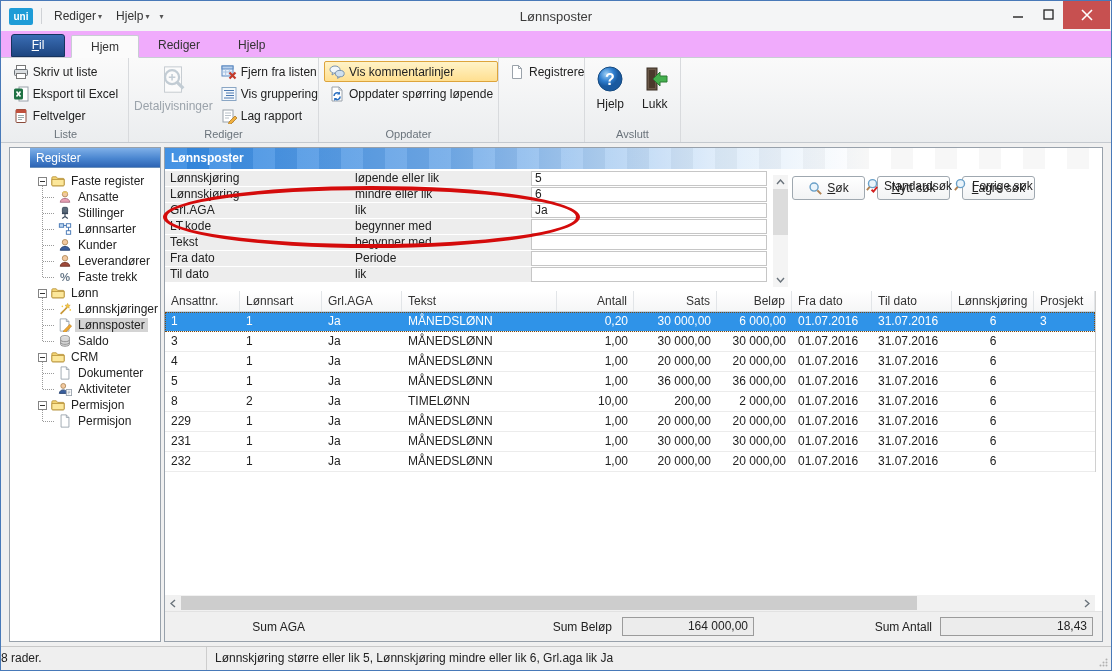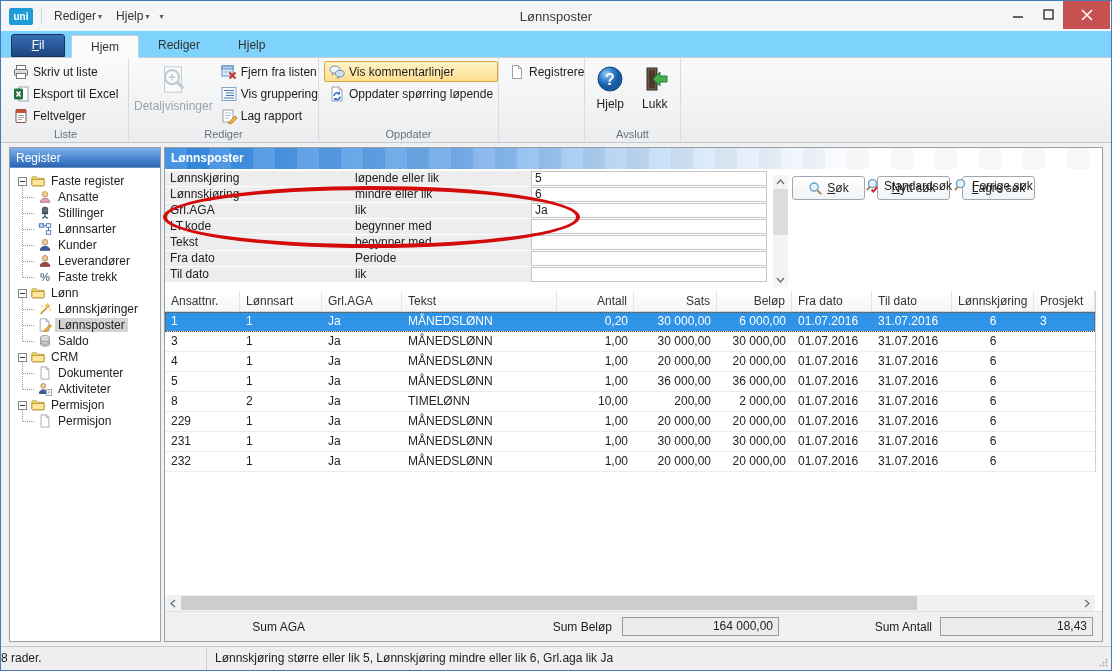--- a/index.html
+++ b/index.html
@@ -19,21 +19,21 @@
   .applogo{width:24px;height:17px;background:#1e9cd7;color:#fff;font-weight:bold;font-size:10px;
     display:flex;align-items:center;justify-content:center;border-radius:2px;}
   .qat-sep{width:1px;height:16px;background:#cfd2d6;margin:0 2px;}
   .qat-menu{display:flex;align-items:center;gap:2px;padding:2px 4px;color:#333;cursor:default;}
   .qat-arrow{font-size:8px;color:#555;}
   .win-title{position:absolute;left:0;right:0;text-align:center;font-size:13px;color:#3b3b3b;pointer-events:none;}
   .winbtns{position:absolute;top:0;right:1px;display:flex;align-items:flex-start;z-index:10;}
   .wbtn{width:30px;height:26px;display:flex;align-items:center;justify-content:center;}
   .wbtn.close{width:47px;height:28px;background:#c75050;}
   
-  .tabrow{height:26px;background:#7dd3fc;display:flex;align-items:flex-end;padding-left:10px;position:relative;flex:none;}
+  .tabrow{height:26px;background:#f0abfc;display:flex;align-items:flex-end;padding-left:10px;position:relative;flex:none;}
   .filtab{width:54px;height:23px;margin-right:6px;background:linear-gradient(#3a6db4,#1d4580);
     border:1px solid #16335e;border-radius:3px 3px 0 0;color:#fff;text-align:center;line-height:21px;}
   .rtab{padding:0 19px;height:23px;line-height:22px;color:#333;}
   .rtab.active{background:#fbfbfb;border:1px solid #c8cdd4;border-bottom:1px solid #fbfbfb;
     border-radius:2px 2px 0 0;margin-bottom:-1px;}
   
   .ribbon{height:86px;background:linear-gradient(#fafafa,#ebedef);border-top:1px solid #c8cdd4;
     border-bottom:1px solid #c4c9cf;display:flex;padding-left:2px;flex:none;}
   .rgroup{position:relative;border-right:1px solid #d8dadd;padding:3px 5px 16px 5px;display:flex;gap:3px;}
   .rgroup-label{position:absolute;left:0;right:0;bottom:2px;text-align:center;color:#6a737b;font-size:11px;}
@@ -42,21 +42,21 @@
   .rbtn.hl{background:linear-gradient(#fff3c8,#ffdf90);border:1px solid #dda43c;}
   .rbtn .ric{width:16px;height:16px;flex:none;display:flex;}
   .bigbtn{width:80px;display:flex;flex-direction:column;align-items:center;justify-content:flex-start;gap:2px;padding-top:4px;}
   .bigbtn .blabel{text-align:center;line-height:12px;}
   .bigbtn.disabled .blabel{color:#9ba3ab;}
   .avsl{display:flex;gap:4px;}
   .avsl .bigbtn{width:44px;}
   
   .main{flex:1;display:flex;gap:3px;padding:4px 8px;min-height:0;}
   .panel{background:#fff;border:1px solid #98a1ab;}
-  .sidebar{width:152px;display:flex;flex-direction:column;flex:none;}
+  .sidebar{width:152px;display:flex;flex-direction:column;flex:none;padding-left:20px;}
   .sb-header{height:20px;flex:none;background:linear-gradient(#7fb0e8,#4a86d0 55%,#2d64b4);
     color:#fff;line-height:20px;padding-left:6px;border-bottom:1px solid #6b90bb;}
   .tree{flex:1;padding-top:5px;overflow:hidden;position:relative;}
   .tgroup{position:relative;}
   .tgroup::before{content:"";position:absolute;left:12px;top:13px;bottom:8px;border-left:1px dotted #9a9a9a;}
   .trow{display:flex;align-items:center;height:16px;gap:3px;position:relative;}
   .troot{padding-left:8px;}
   .tchild{padding-left:13px;}
   .conn{width:11px;border-top:1px dotted #9a9a9a;flex:none;}
   .expander{width:9px;height:9px;border:1px solid #848484;background:#fff;position:relative;flex:none;}
@@ -156,21 +156,21 @@
 
   <div class="tabrow">
     <div class="filtab accel"><u>F</u>il</div>
     <div class="rtab active">Hjem</div>
     <div class="rtab">Rediger</div>
     <div class="rtab">Hjelp</div>
   </div>
 
   <div class="ribbon">
 
-    <div class="rgroup" style="width:126px;">
+    <div class="rgroup" style="width:126px;justify-content:center;">
       <div class="rcol">
         <div class="rbtn">
           <span class="ric">
               <svg viewBox="0 0 16 16">
                 <rect x="3.5" y="1.5" width="9" height="4" fill="#fff" stroke="#777"></rect>
                 <rect x="1.5" y="5.5" width="13" height="6" rx="1" fill="#d9dde0" stroke="#6a7075"></rect>
                 <rect x="3.5" y="9.5" width="9" height="5" fill="#fff" stroke="#777"></rect>
               </svg>
             </span>
           <span>Skriv ut liste</span>
@@ -733,21 +733,21 @@
         <div class="harrow">
             <svg width="6" height="9" viewBox="0 0 6 9">
               <path d="M1 1l4 3.5L1 8" fill="none" stroke="#6a737b" stroke-width="1.4"></path>
             </svg>
           </div>
       </div>
 
       <div class="sumstrip">
         <span class="sumlabel" style="left:40px;width:100px;">Sum AGA</span>
         <span class="sumlabel" style="left:383px;width:64px;">Sum Beløp</span>
-        <span class="sumbox" style="left:457px;width:157px;">164 000,00</span>
+        <span class="sumbox" style="left:457px;width:132px;">164 000,00</span>
         <span class="sumlabel" style="left:698px;width:69px;">Sum Antall</span>
         <span class="sumbox" style="left:775px;width:153px;">18,43</span>
       </div>
     </div>
   </div>
 
   <div class="statusbar">
     <div class="stcell1">8 rader.</div>
     <div class="stcell2">Lønnskjøring større eller lik 5, Lønnskjøring mindre eller lik 6, Grl.aga lik Ja</div>
     <div class="stgrip">

